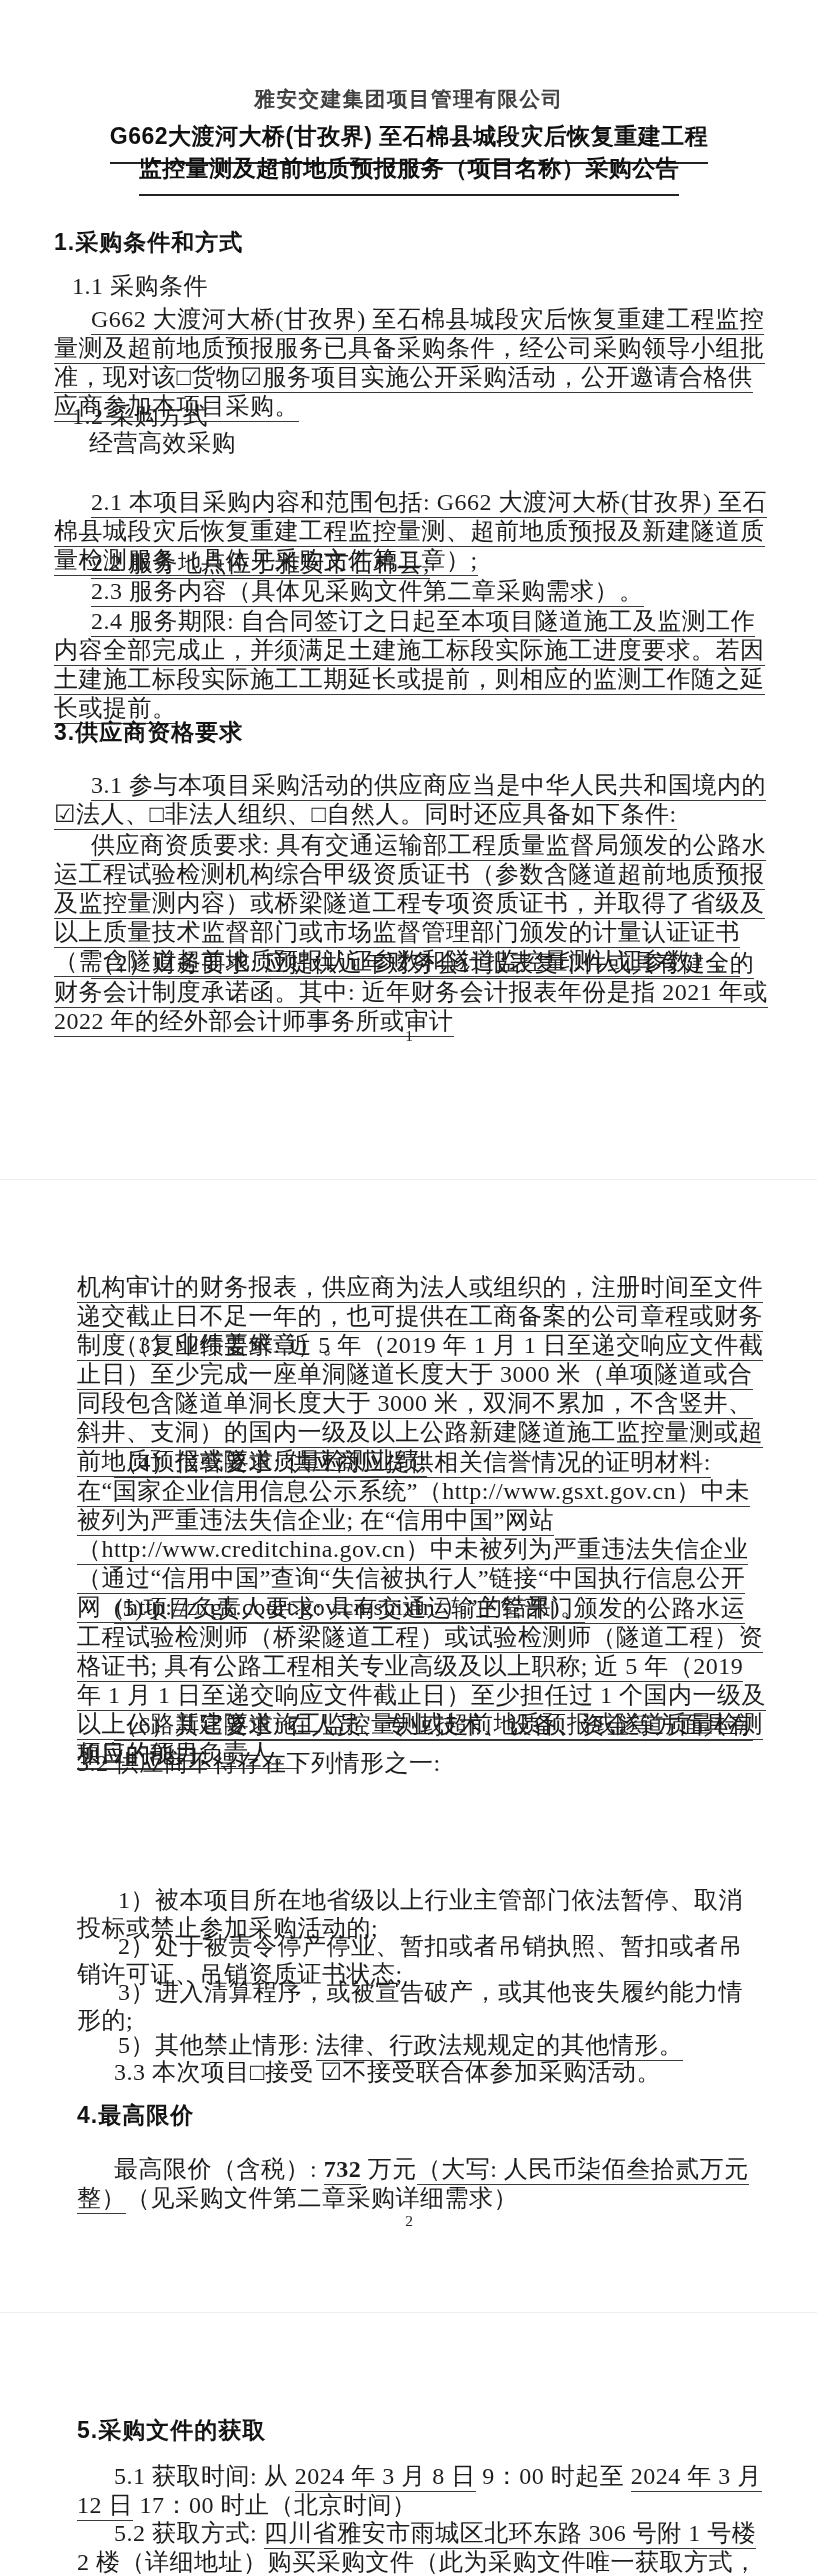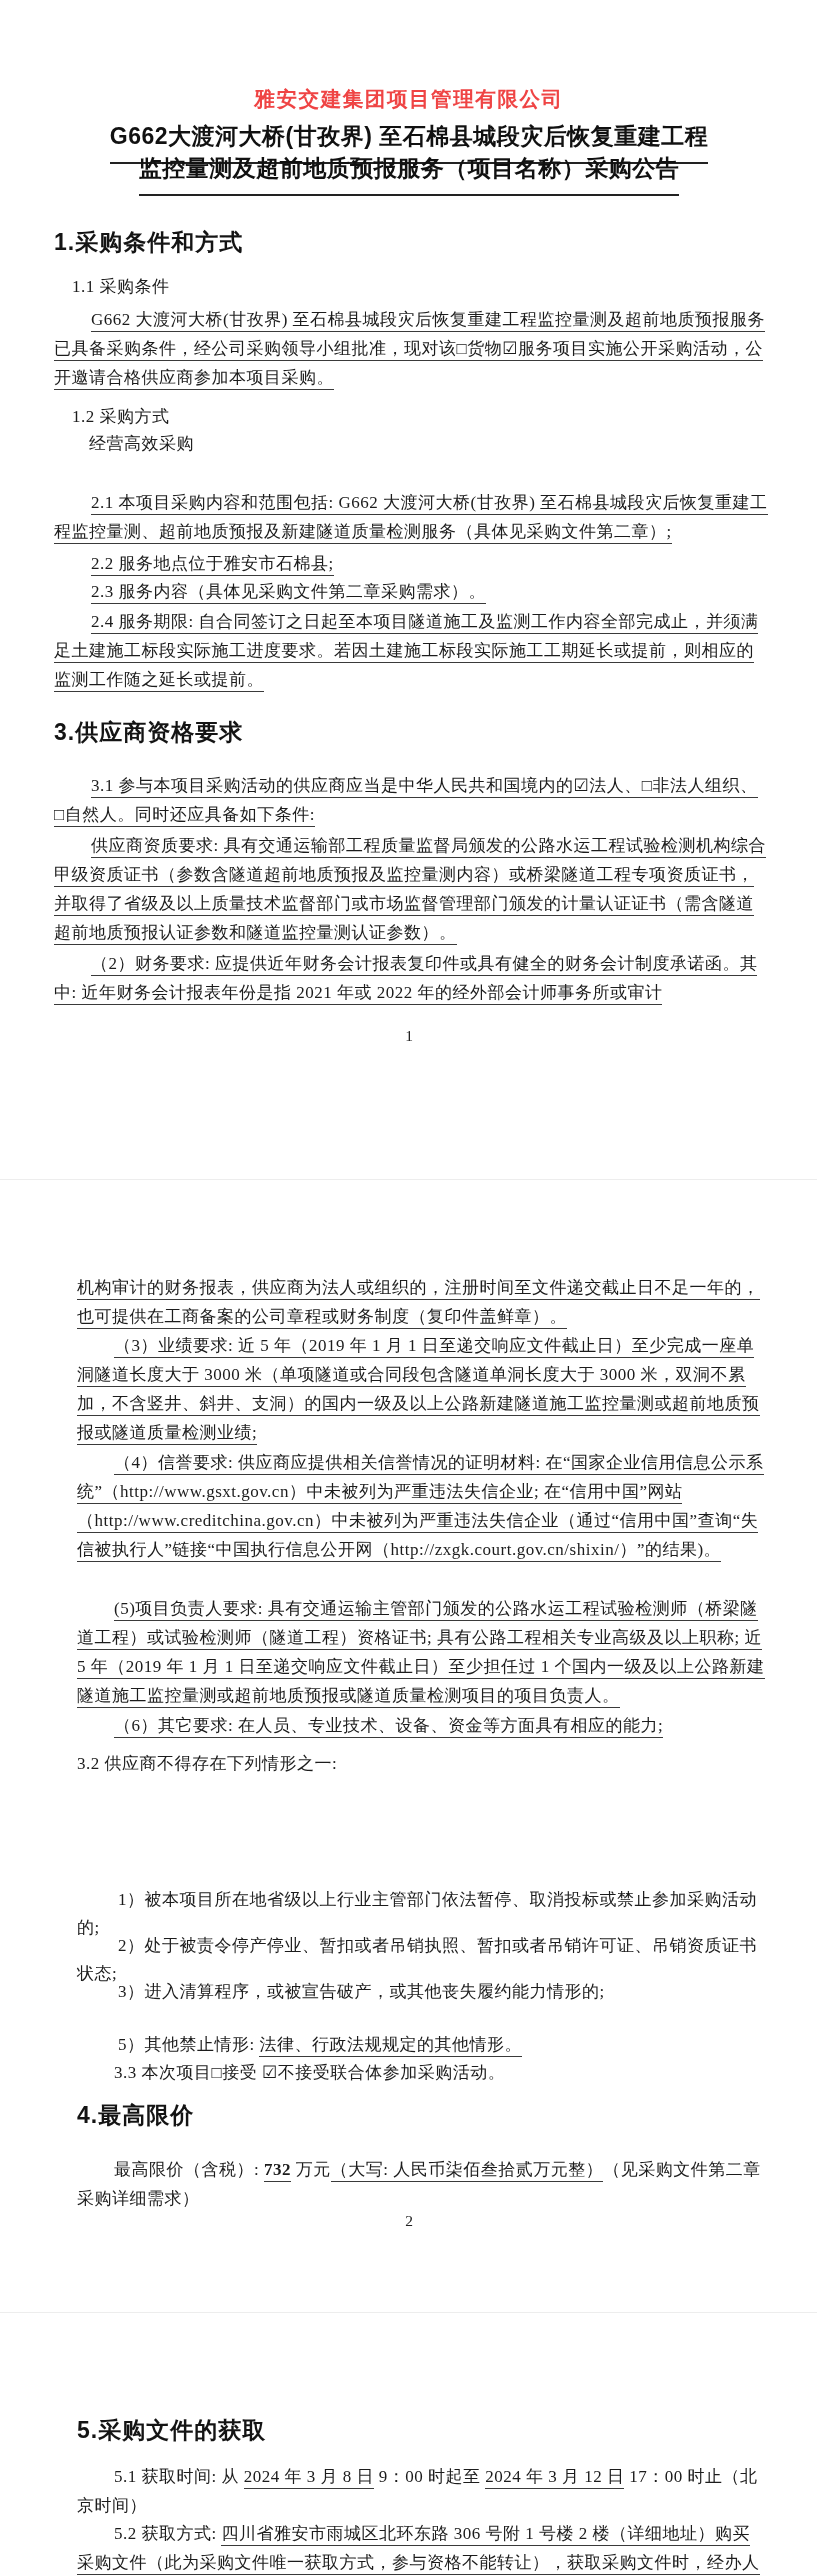--- a/index.html
+++ b/index.html
@@ -5,29 +5,29 @@
   html,body{margin:0;padding:0;background:#ffffff;}
   #doc{position:relative;width:818px;height:3468px;background:#ffffff;
        font-family:"Liberation Serif","DejaVu Serif",serif;color:#1c1c1c;overflow:hidden;}
   .page{position:absolute;left:0;width:818px;height:1156px;overflow:hidden;background:#ffffff;}
   #page1{top:0;}
   #page2{top:1156px;border-top:0.5px solid #ededed;margin-top:23px;}
   #page3{top:2312px;border-top:0.5px solid #ededed;}
   .blk{position:absolute;}
   .b1{left:54px;width:714px;}
   .b2{left:77px;width:690px;}
-  .t{font-size:17px;line-height:29px;letter-spacing:0.5px;}
+  .t{font-size:24px;line-height:29px;letter-spacing:0.5px;}
   .ind{text-indent:37px;}
   .ind80{text-indent:41px;}
   .hd{font-family:"Liberation Sans","DejaVu Sans",sans-serif;font-weight:700;
       font-size:23px;letter-spacing:1px;color:#141414;}
   .u{border-bottom:1.5px solid #3a3a3a;padding-bottom:2.1px;}
   .center{left:0;width:818px;text-align:center;}
   .orgtitle{font-family:Liberation Mono, monospace;font-weight:700;
-      font-size:20.6px;letter-spacing:1.5px;color:#ef4444;}
+      font-size:20.6px;letter-spacing:1.5px;color:#404040;}
   .doctitle{font-family:"Liberation Sans","DejaVu Sans",sans-serif;font-weight:700;
       font-size:23px;line-height:32px;letter-spacing:0.5px;color:#111;}
   .doctitle .u{border-bottom:2.1px solid #222;padding-bottom:13px;}
   .pageno{font-size:15.5px;line-height:15.5px;color:#222;}
   .row54{padding-left:37px;height:28px;line-height:28px;}
   .bold{font-weight:700;}
 </style>
 </head>
 <body>
 

